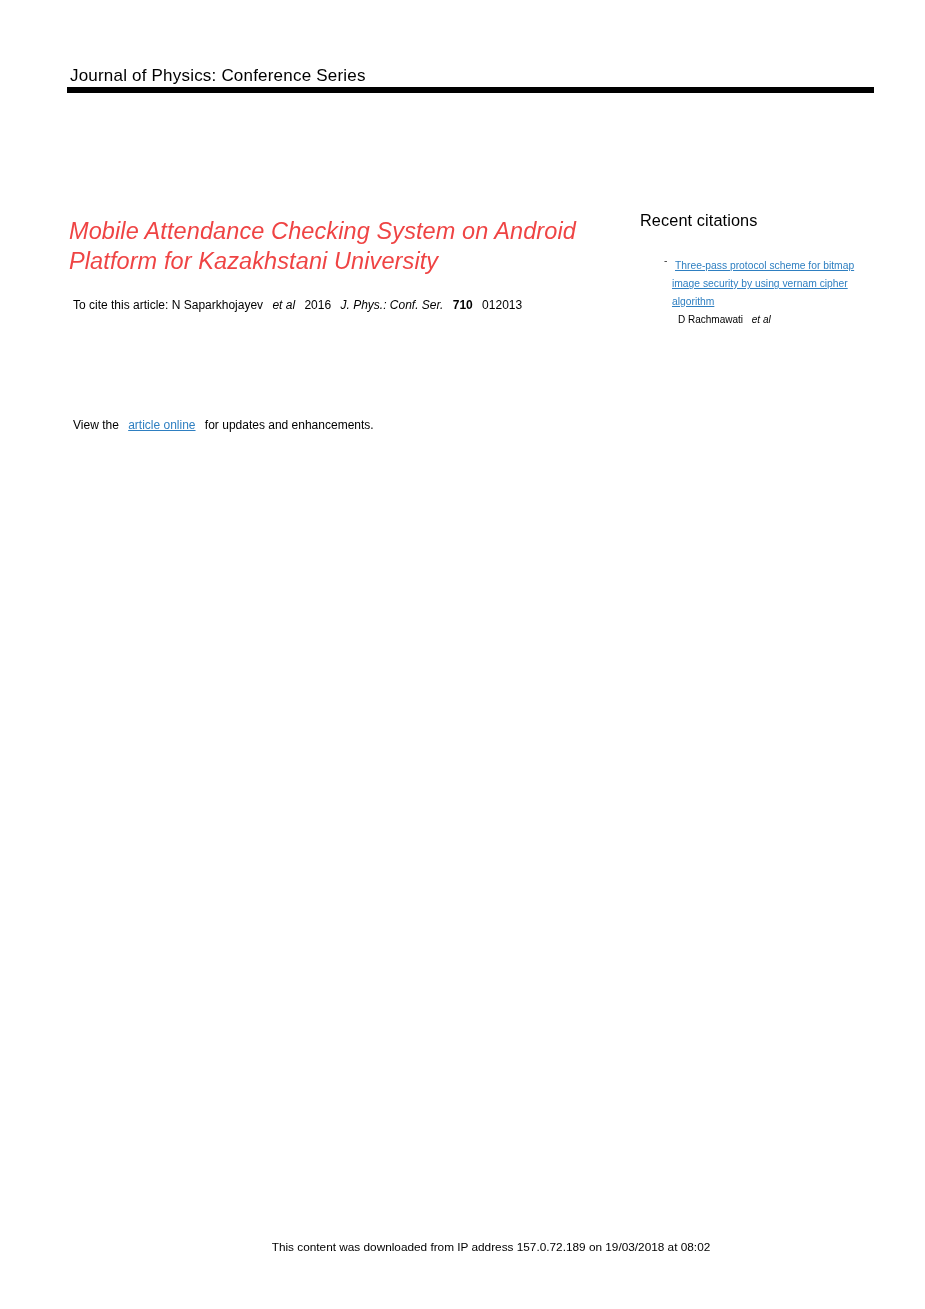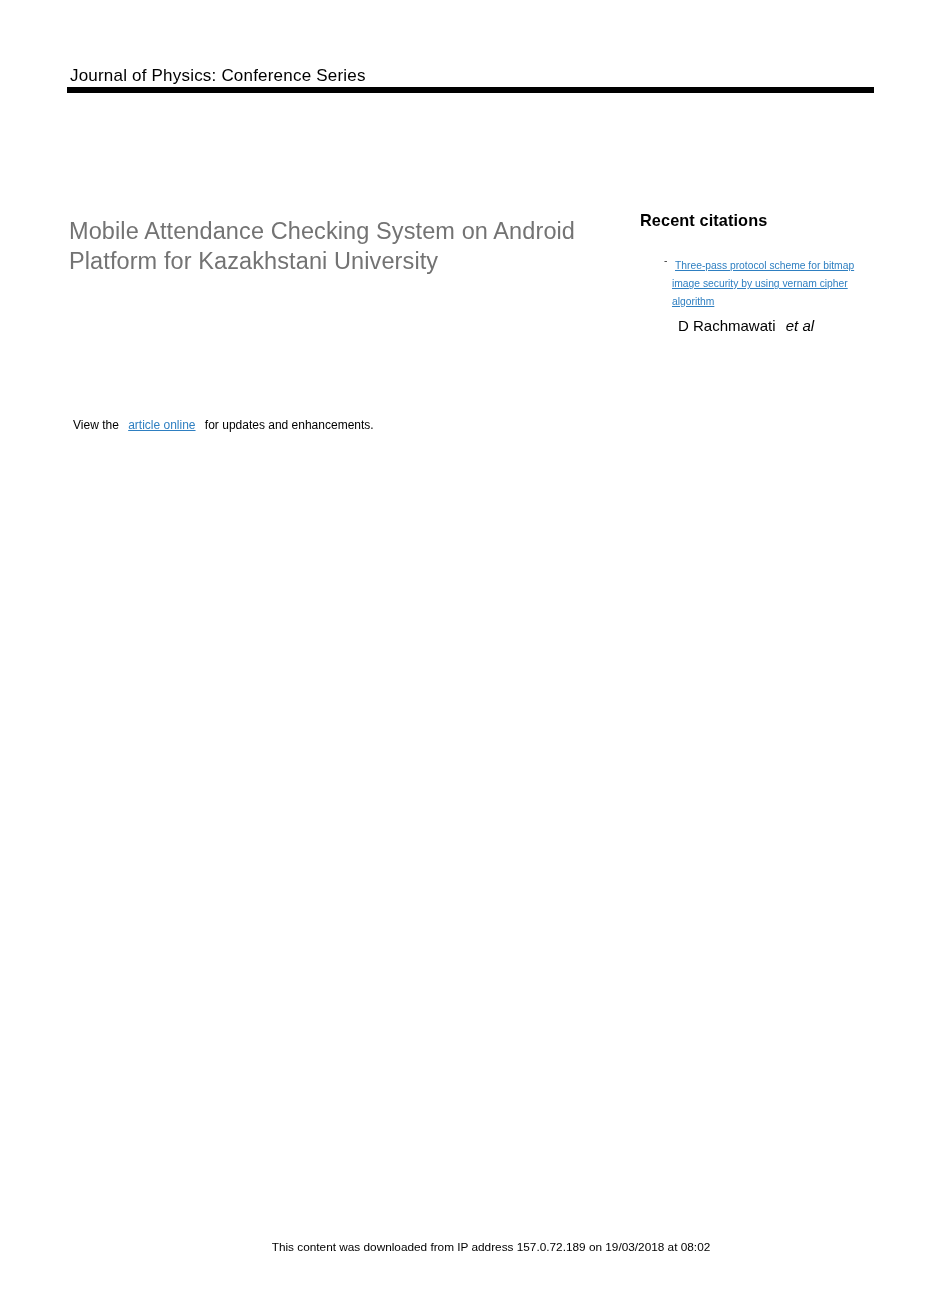--- a/index.html
+++ b/index.html
@@ -52,21 +52,22 @@
   
   .article-title {
     position: absolute;
     left: 60px;
     top: 207px;
     width: 568px;
     font-size: 23.5px;
     font-weight: 400;
     line-height: 30px;
     letter-spacing: 0.1px;
-    color: #737373;
+    color: #ef4444;
+    font-style: italic;
   }
 
   
   .cite-line {
     position: absolute;
     left: 61px;
     top: 289px;
     font-size: 12px;
     line-height: 15px;
     white-space: pre-wrap;
@@ -94,21 +95,21 @@
 
   
   .recent {
     position: absolute;
     left: 628px;
     top: 199px;
     width: 236px;
   }
   .recent-heading {
     font-size: 16.3px;
-    font-weight: 700;
+    font-weight: 400;
     letter-spacing: 0.1px;
     color: #000;
   }
   .cit-item {
     display: flex;
     margin-top: 16px;
     margin-left: 21px;
     align-items: flex-start;
   }
   .cit-marker {
@@ -121,23 +122,23 @@
   .cit-body { width: 196px; }
   .cit-link {
     display: inline;
     font-size: 10.3px;
     line-height: 12.8px;
     color: #2e7fc1;
     text-decoration: underline;
     cursor: pointer;
   }
   .cit-authors {
-    font-size: 15px;
+    font-size: 10px;
     line-height: 12.8px;
-    margin-top: 8px;
+    margin-top: 2px;
     color: #000;
     white-space: pre-wrap;
   }
 
   
   .download-footer {
     position: absolute;
     left: 16px;
     right: 0;
     top: 1231px;
@@ -151,20 +152,21 @@
 <body>
 
 <div class="page">
 
   <div class="journal-header">Journal of Physics: Conference Series</div>
   <div class="header-rule"></div>
 
 
   <h1 class="article-title">Mobile Attendance Checking System on Android Platform for Kazakhstani University</h1>
 
+  <p class="cite-line"><span>To cite this article: N Saparkhojayev </span><em>et al</em><span> 2016 </span><em>J. Phys.: Conf. Ser. </em><span class="vol">710</span><span> 012013</span></p>
 
   <p class="view-line"><span>View the </span><a class="inline-link" href="#">article online</a><span> for updates and enhancements.</span></p>
 
   <aside class="recent">
     <h2 class="recent-heading">Recent citations</h2>
     <div class="cit-item">
       <span class="cit-marker">-</span>
       <div class="cit-body">
         <a class="cit-link" href="#">Three-pass protocol scheme for bitmap image security by using vernam cipher algorithm</a>
         <div class="cit-authors"><span>D Rachmawati </span><em>et al</em></div>

